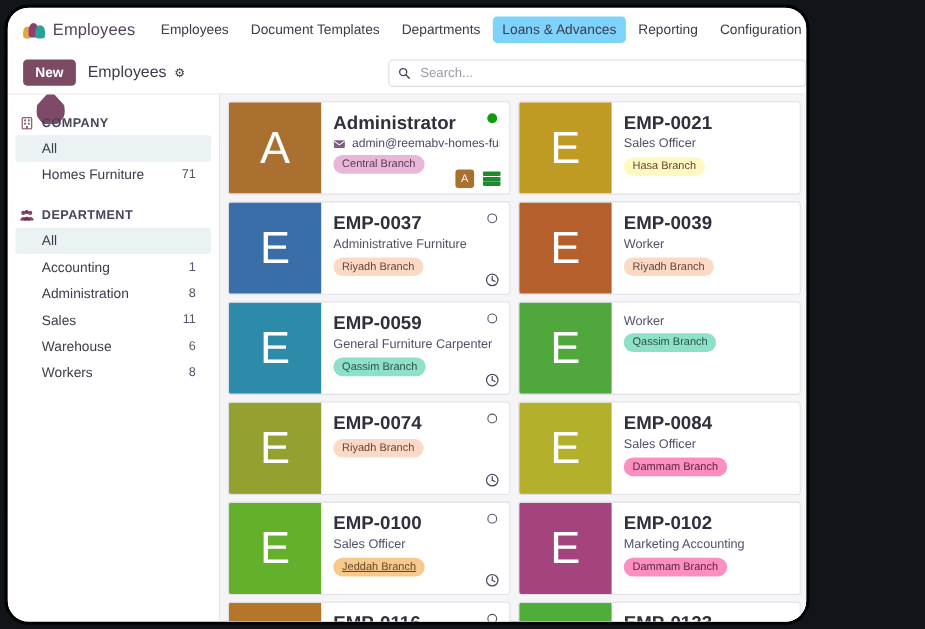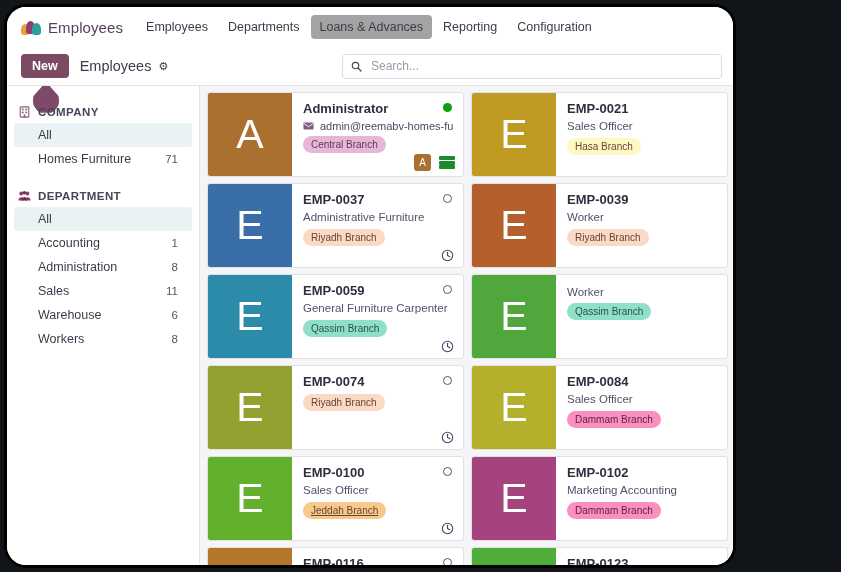--- a/index.html
+++ b/index.html
@@ -65,21 +65,21 @@
   }
   .nav-links { display: flex; align-items: center; gap: 2px; }
   .nav-link {
     font-size: 12.5px;
     color: #3c3c4a;
     padding: 5px 9px;
     border-radius: 4px;
     cursor: pointer;
     white-space: nowrap;
   }
-  .nav-link.active { background: #a3a3a3; text-align: center; }
+  .nav-link.active { background: #7dd3fc; text-align: center; }
 
   
   .control-panel {
     height: 39px;
     display: flex;
     align-items: center;
     padding: 0 0 0 14px;
     border-bottom: 1px solid #e3e3e8;
     background: #ffffff;
     box-sizing: border-box;
@@ -109,21 +109,21 @@
   .searchbox {
     margin-left: auto;
     width: 380px;
     height: 25px;
     border: 1px solid #dcdce3;
     border-radius: 4px;
     display: flex;
     align-items: center;
     padding: 0 8px;
     box-sizing: border-box;
-    margin-right: 11px;
+    margin-right: 0px;
     background: #fff;
   }
   .searchbox .mag {
     width: 11px; height: 11px; flex: none; margin-right: 7px;
   }
   .searchbox input {
     border: none;
     outline: none;
     font-size: 12px;
     color: #3c3c4a;
@@ -225,21 +225,21 @@
     font-family: "Liberation Sans", sans-serif;
   }
   .kbody {
     flex: 1;
     position: relative;
     padding: 8px 9px 5px 11px;
     min-width: 0;
     box-sizing: border-box;
   }
   .kname {
-    font-size: 13px;
+    font-size: 17px;
     font-weight: 700;
     color: #2f2f3d;
     line-height: 1.25;
     white-space: nowrap;
     overflow: hidden;
     text-overflow: ellipsis;
     padding-right: 22px;
   }
   .kjob {
     font-size: 11.5px;
@@ -335,20 +335,21 @@
       <div class="app-brand">
         <span class="app-icon">
           <span class="p1"></span>
             <span class="p2"></span>
             <span class="p3"></span>
         </span>
         <span class="app-name">Employees</span>
       </div>
       <div class="nav-links">
         <div class="nav-link">Employees</div>
+        <div class="nav-link">Document Templates</div>
         <div class="nav-link">Departments</div>
         <div class="nav-link active">Loans &amp; Advances</div>
         <div class="nav-link">Reporting</div>
         <div class="nav-link">Configuration</div>
       </div>
     </div>
 
     <div class="control-panel">
       <button class="btn-new">New</button>
       <span class="bc-title">Employees</span>

